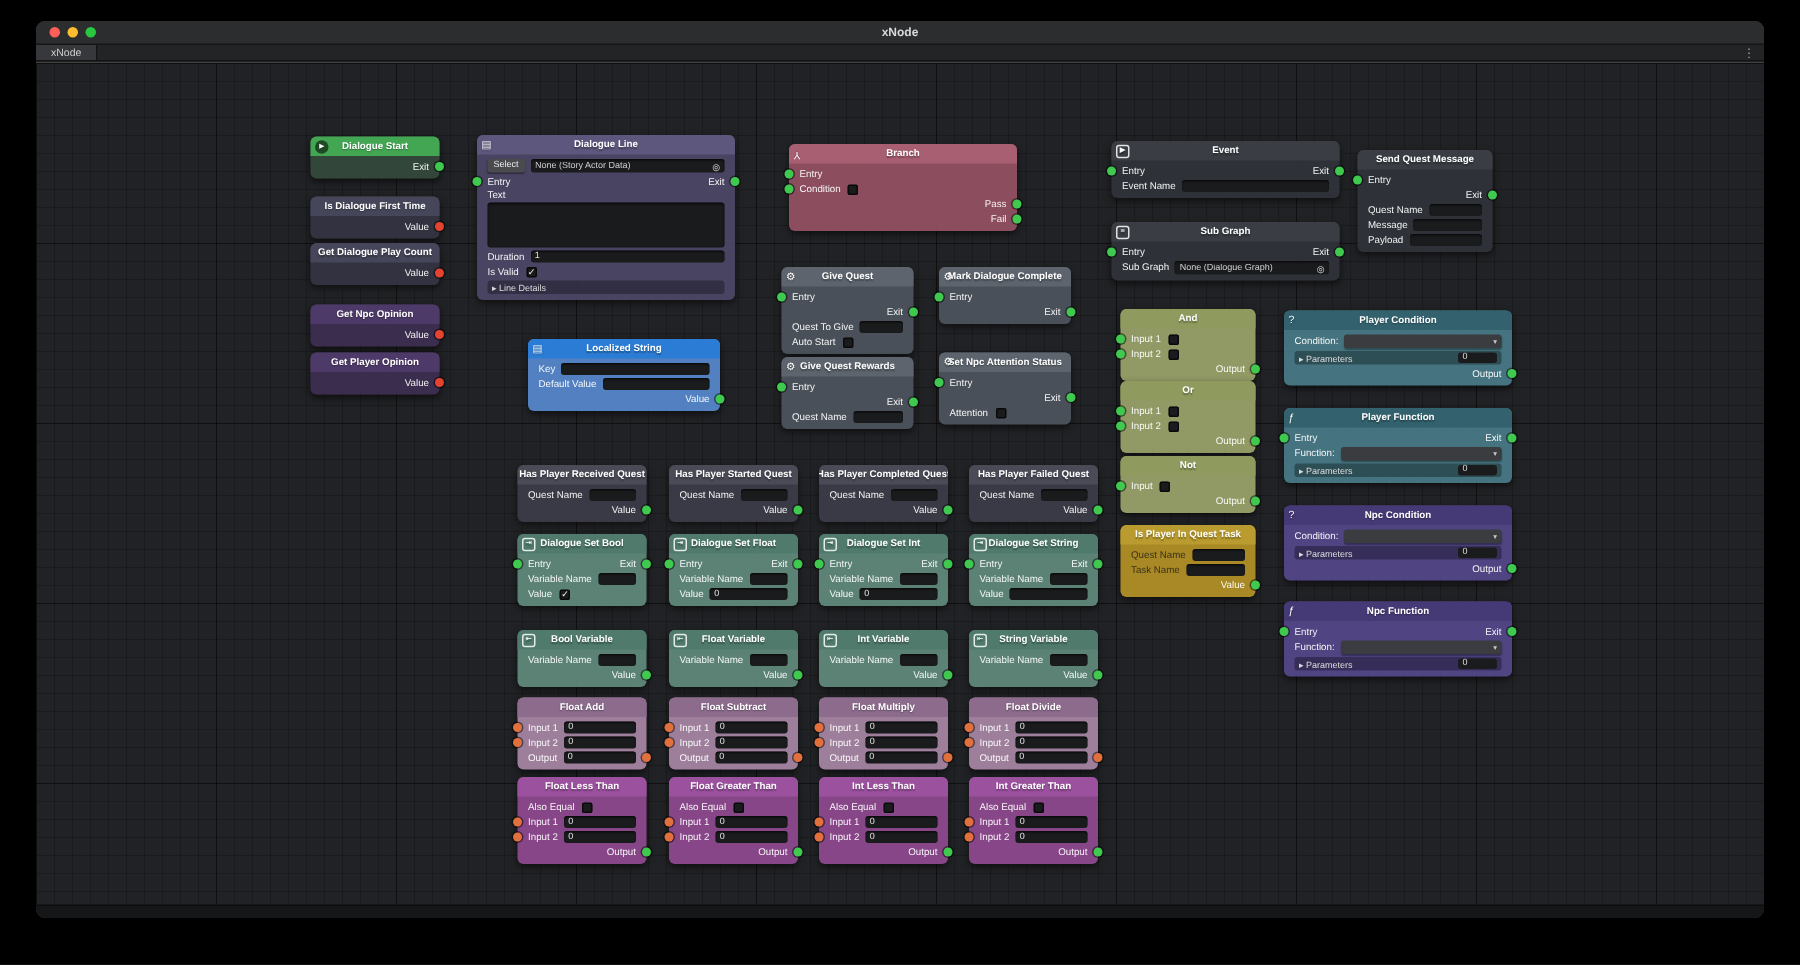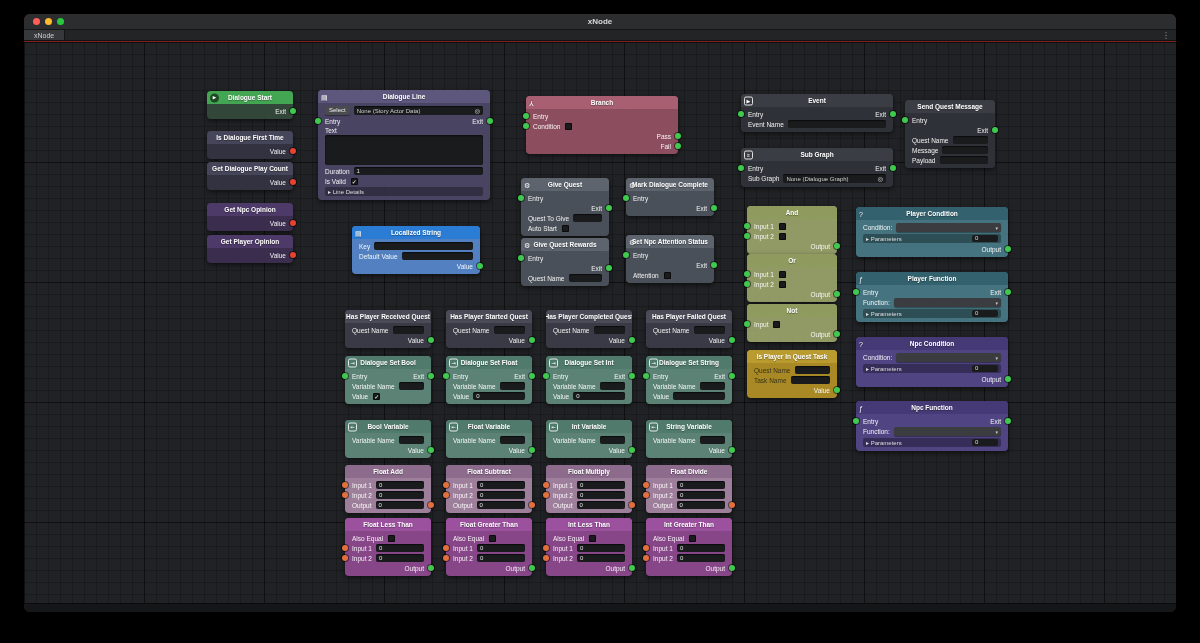--- a/index.html
+++ b/index.html
@@ -5,21 +5,21 @@
   * { box-sizing: border-box; }
   html,body { margin:0; padding:0; }
   body {
     width:1200px; height:643px; overflow:hidden;
     background:#000;
     font-family:"Liberation Sans", sans-serif;
     color:#fff;
   }
   .window {
     position:absolute; left:24px; top:14px; width:1152px; height:598px;
-    background:#7f1d1d; border-radius:6px; overflow:hidden;
+    background:#404040; border-radius:6px; overflow:hidden;
     box-shadow:0 0 0 1px #000, 0 8px 30px rgba(0,0,0,.8);
   }
   .titlebar {
     height:16px; background:#2c2d2f; display:flex; align-items:center;
     position:relative; border-bottom:1px solid #161617;
   }
   .traffic { display:flex; gap:5px; margin-left:9px; z-index:2; }
   .tl { width:7px; height:7px; border-radius:50%; display:inline-block; }
   .tl.red{background:#ff5f57}.tl.yellow{background:#febc2e}.tl.green{background:#28c840}
   .wintitle {

